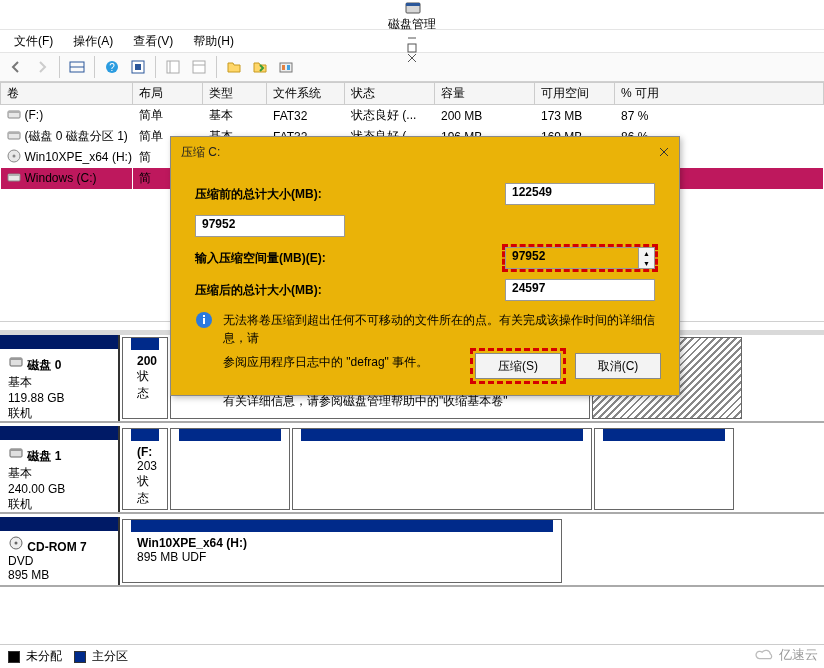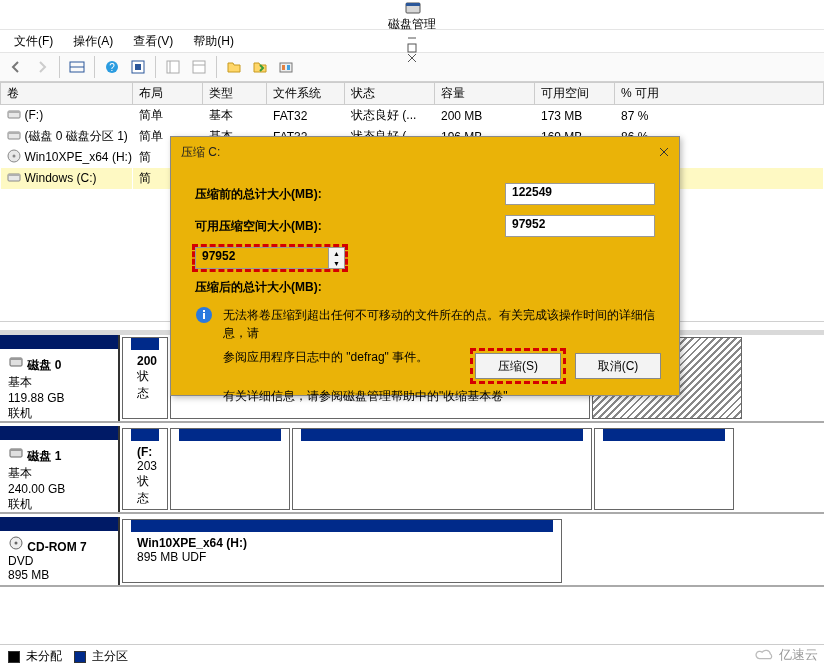--- a/index.html
+++ b/index.html
@@ -24,21 +24,21 @@
   .tool svg{width:16px;height:16px;}
   .sep { width:1px; height:22px; background:#ccc; margin:0 3px; }
 
   
   .vol-table { border-collapse:collapse; width:100%; table-layout:fixed; }
   .vol-table th, .vol-table td { text-align:left; padding:2px 6px; font-size:12px; height:18px; overflow:hidden; white-space:nowrap; }
   .vol-table th { background:#f5f5f5; border:1px solid #ccc; font-weight:normal; }
   .vol-table td { border-right:1px solid transparent; }
   .vol-icon { display:inline-block; vertical-align:middle; margin-right:4px; }
   .vol-icon svg{width:14px;height:14px;}
-  .vol-table tr.sel td{ background:#fef9c3; }
+  .vol-table tr.sel td{ background:#be185d; }
 
   .table-wrap { height:240px; overflow:hidden; border-bottom:1px solid #d0d0d0; }
 
   
   .disks { position:absolute; top:330px; left:0; right:0; bottom:26px; border-top:5px solid #d9d9d9; overflow:hidden; }
   .disk-row { display:flex; border-bottom:2px solid #aaa; margin-bottom:3px; background:#fff; }
   .disk-label { width:120px; padding:4px 8px; border-right:2px solid #333; position:relative; }
   .disk-bar { height:14px; background:#001a66; margin:-4px -8px 4px -8px; }
   .disk-label .dname { font-weight:bold; }
   .disk-body { flex:1; display:flex; padding:2px; gap:2px; }
@@ -337,34 +337,35 @@
           <line x1="9" y1="1" x2="1" y2="9" stroke="#333"></line>
         </svg>
     </div>
   </div>
   <div class="dlg-body">
     <div class="dlg-row">
       <label>压缩前的总计大小(MB):</label>
       <div class="dlg-field">122549</div>
     </div>
     <div class="dlg-row">
-      <label>可用压缩空间大小(MB):</label>
       <div class="dlg-field">97952</div>
     </div>
     <div class="dlg-row">
+      <label>输入压缩空间量(MB)(E):</label>
       <div class="spinner highlight-dash">
         <div class="sval">97952</div>
         <div class="btns">
           <div class="b">▲</div>
           <div class="b">▼</div>
         </div>
       </div>
     </div>
     <div class="dlg-row">
       <label>压缩后的总计大小(MB):</label>
+      <div class="dlg-field">24597</div>
     </div>
     <div class="dlg-info">
       <span class="info-icon">
         <svg viewBox="0 0 18 18">
             <circle cx="9" cy="9" r="8" fill="#2b7ade"></circle>
             <rect x="8" y="7" width="2" height="6" fill="#fff"></rect>
             <rect x="8" y="4" width="2" height="2" fill="#fff"></rect>
           </svg>
       </span>
       <div>

